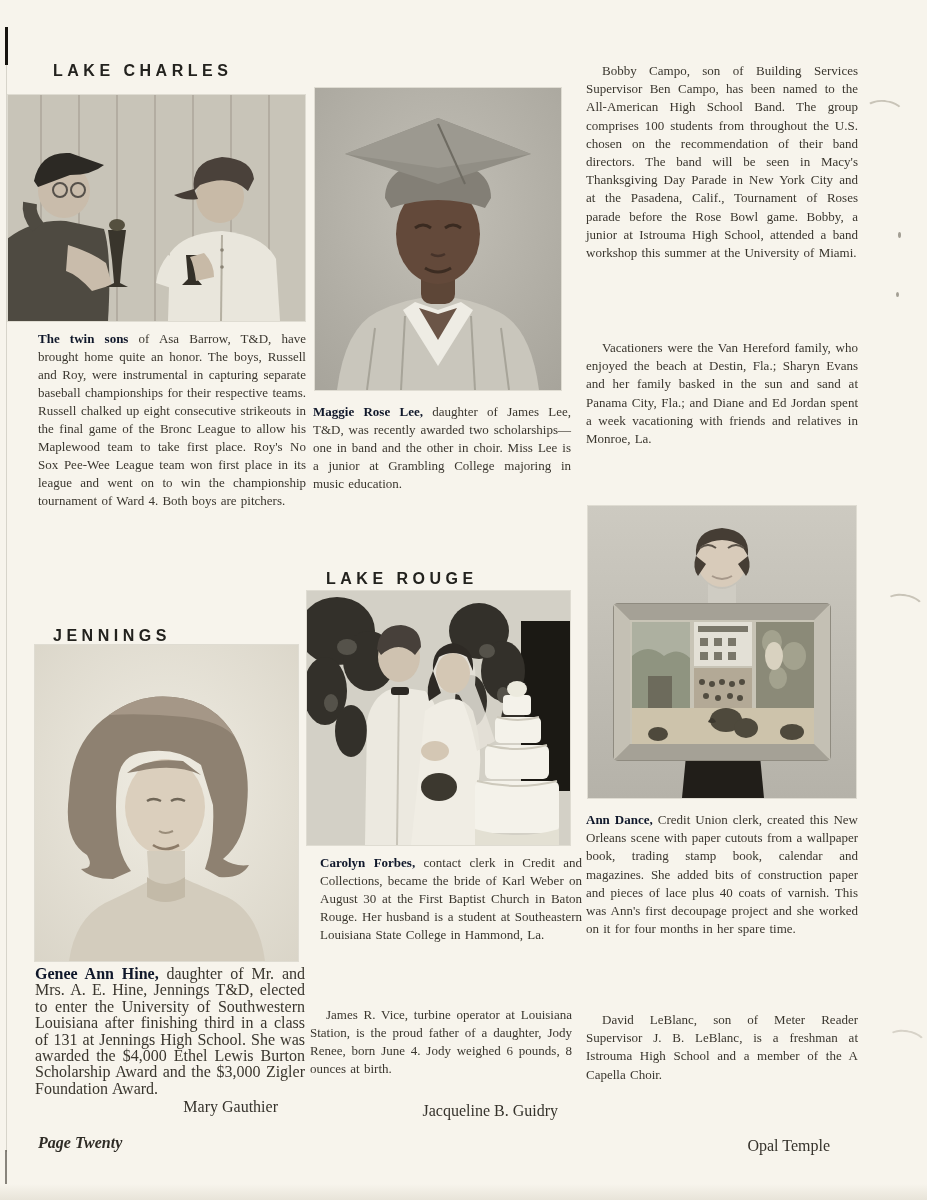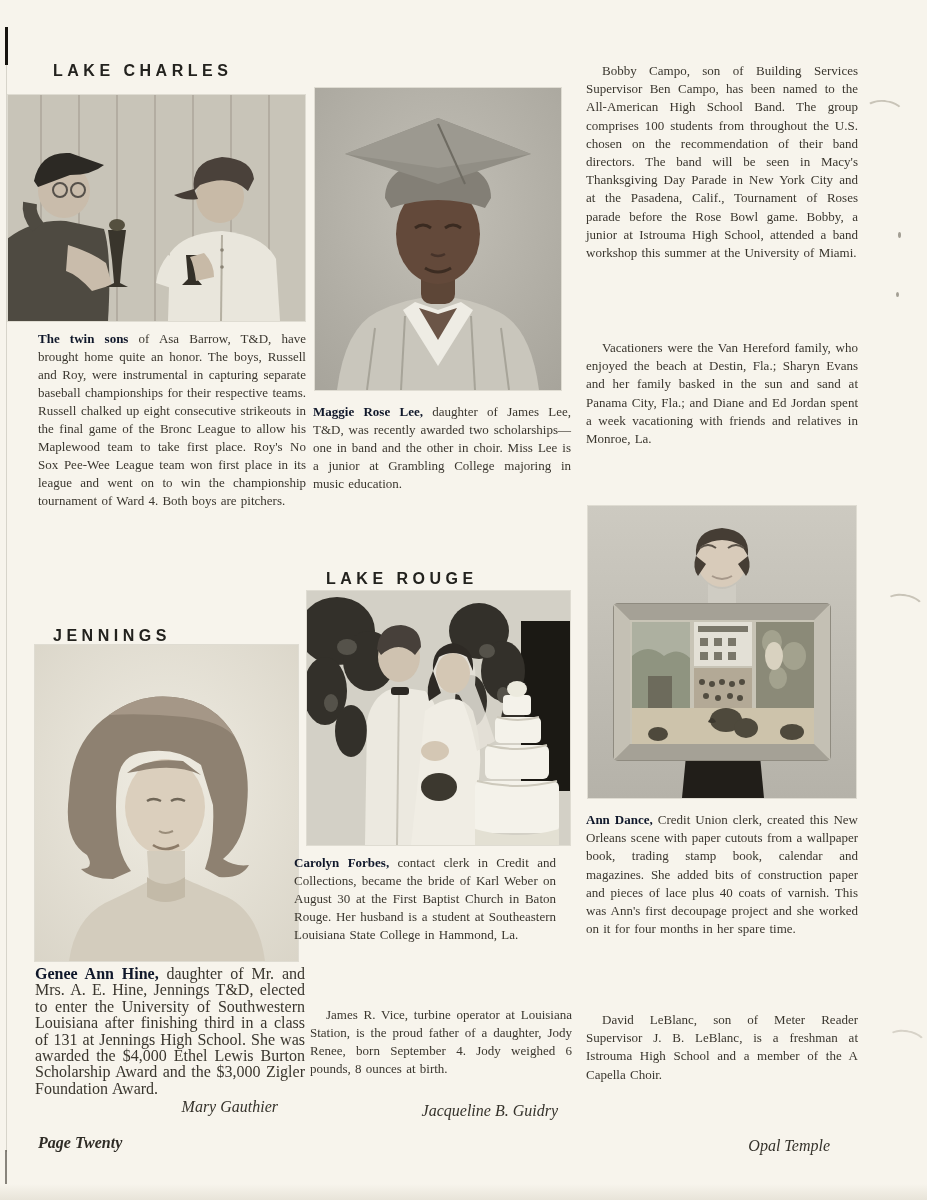--- a/index.html
+++ b/index.html
@@ -25,21 +25,20 @@
     font-size:13px;
     line-height:18px;
     text-align:justify;
     color:#3a362e;
     word-spacing:1px;
   }
   .para .lead{font-weight:700;color:#0f172a;}
   .para.indent{text-indent:16px;}
   .para.tight{line-height:16.4px;font-size:16px;}
   .signature{
-    font-style:italic;
     font-size:16px;
     color:#35322b;
     text-align:right;
   }
   .page-num{
     font-style:italic;
     font-weight:600;
     font-size:16px;
     color:#2f2c26;
   }
@@ -240,23 +239,23 @@
       <g stroke="#cdc9bc" stroke-width="2" fill="none">
         <path d="M190,126 Q211,132 232,126"></path>
         <path d="M180,154 Q210,162 240,154"></path>
         <path d="M170,190 Q210,200 250,190"></path>
       </g>
       <ellipse cx="210" cy="98" rx="10" ry="8" fill="#eceade"></ellipse>
       <path d="M168,238 Q210,250 252,238 L252,254 L168,254 Z" fill="#e3e0d3"></path>
     </svg>
   </div>
 
-  <div class="abs para" style="left:294px;top:854px;width:262px;"><b class="lead">Carolyn Forbes,</b><span> contact clerk in Credit and Collections, became the bride of Karl Weber on August 30 at the First Baptist Church in Baton Rouge. Her husband is a student at Southeastern Louisiana State College in Hammond, La.</span></div>
-
-  <div class="abs para indent" style="left:310px;top:1006px;width:262px;">James R. Vice, turbine operator at Louisiana Station, is the proud father of a daughter, Jody Renee, born September 4. Jody weighed 6 pounds, 8 ounces at birth.</div>
+  <div class="abs para" style="left:320px;top:854px;width:262px;"><b class="lead">Carolyn Forbes,</b><span> contact clerk in Credit and Collections, became the bride of Karl Weber on August 30 at the First Baptist Church in Baton Rouge. Her husband is a student at Southeastern Louisiana State College in Hammond, La.</span></div>
+
+  <div class="abs para indent" style="left:310px;top:1006px;width:262px;">James R. Vice, turbine operator at Louisiana Station, is the proud father of a daughter, Jody Renee, born June 4. Jody weighed 6 pounds, 8 ounces at birth.</div>
 
   <div class="abs signature" style="left:310px;top:1102px;width:248px;">Jacqueline B. Guidry</div>
 
   <div class="abs para indent" style="left:586px;top:62px;width:272px;line-height:18.2px;">Bobby Campo, son of Building Services Supervisor Ben Campo, has been named to the All-American High School Band. The group comprises 100 students from throughout the U.S. chosen on the recommendation of their band directors. The band will be seen in Macy's Thanksgiving Day Parade in New York City and at the Pasadena, Calif., Tournament of Roses parade before the Rose Bowl game. Bobby, a junior at Istrouma High School, attended a band workshop this summer at the University of Miami.</div>
 
   <div class="abs para indent" style="left:586px;top:339px;width:272px;line-height:18.2px;">Vacationers were the Van Hereford family, who enjoyed the beach at Destin, Fla.; Sharyn Evans and her family basked in the sun and sand at Panama City, Fla.; and Diane and Ed Jordan spent a week vacationing with friends and relatives in Monroe, La.</div>
 
   <div class="photo" style="left:588px;top:506px;width:268px;height:292px;">
     <svg width="268" height="292" viewBox="0 0 268 292">
       <rect width="268" height="292" fill="#c6c3ba"></rect>

